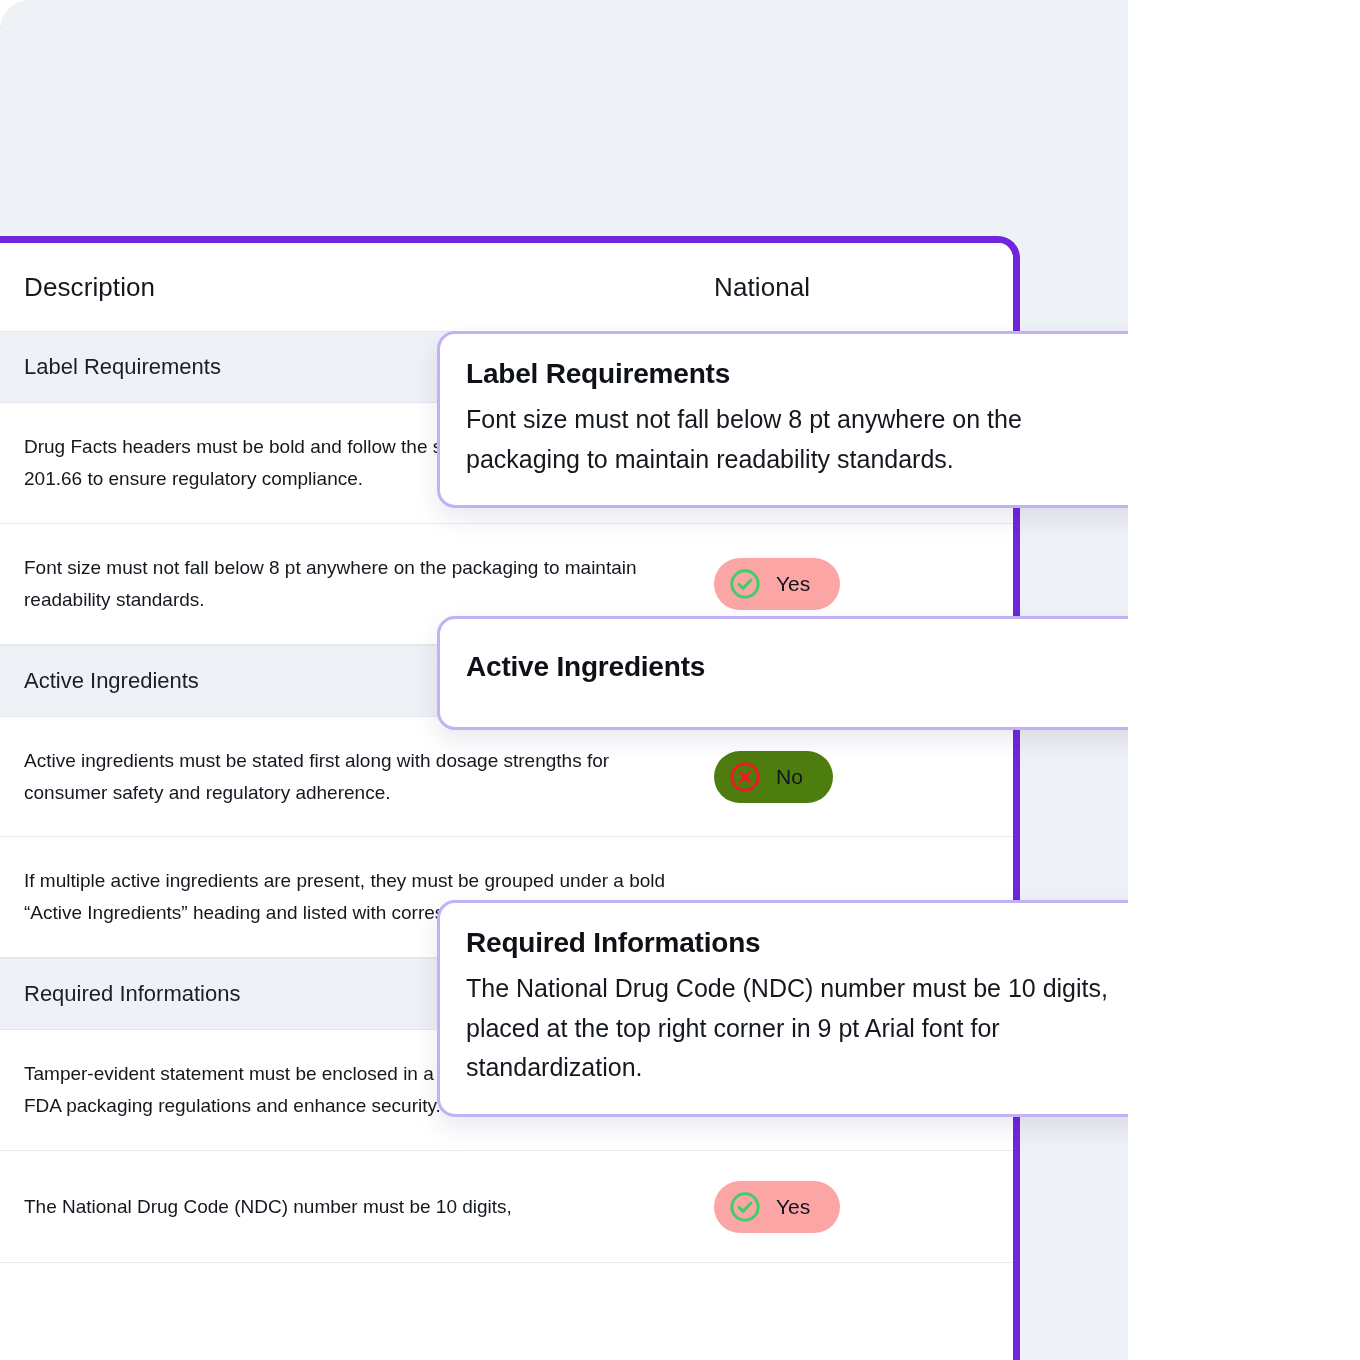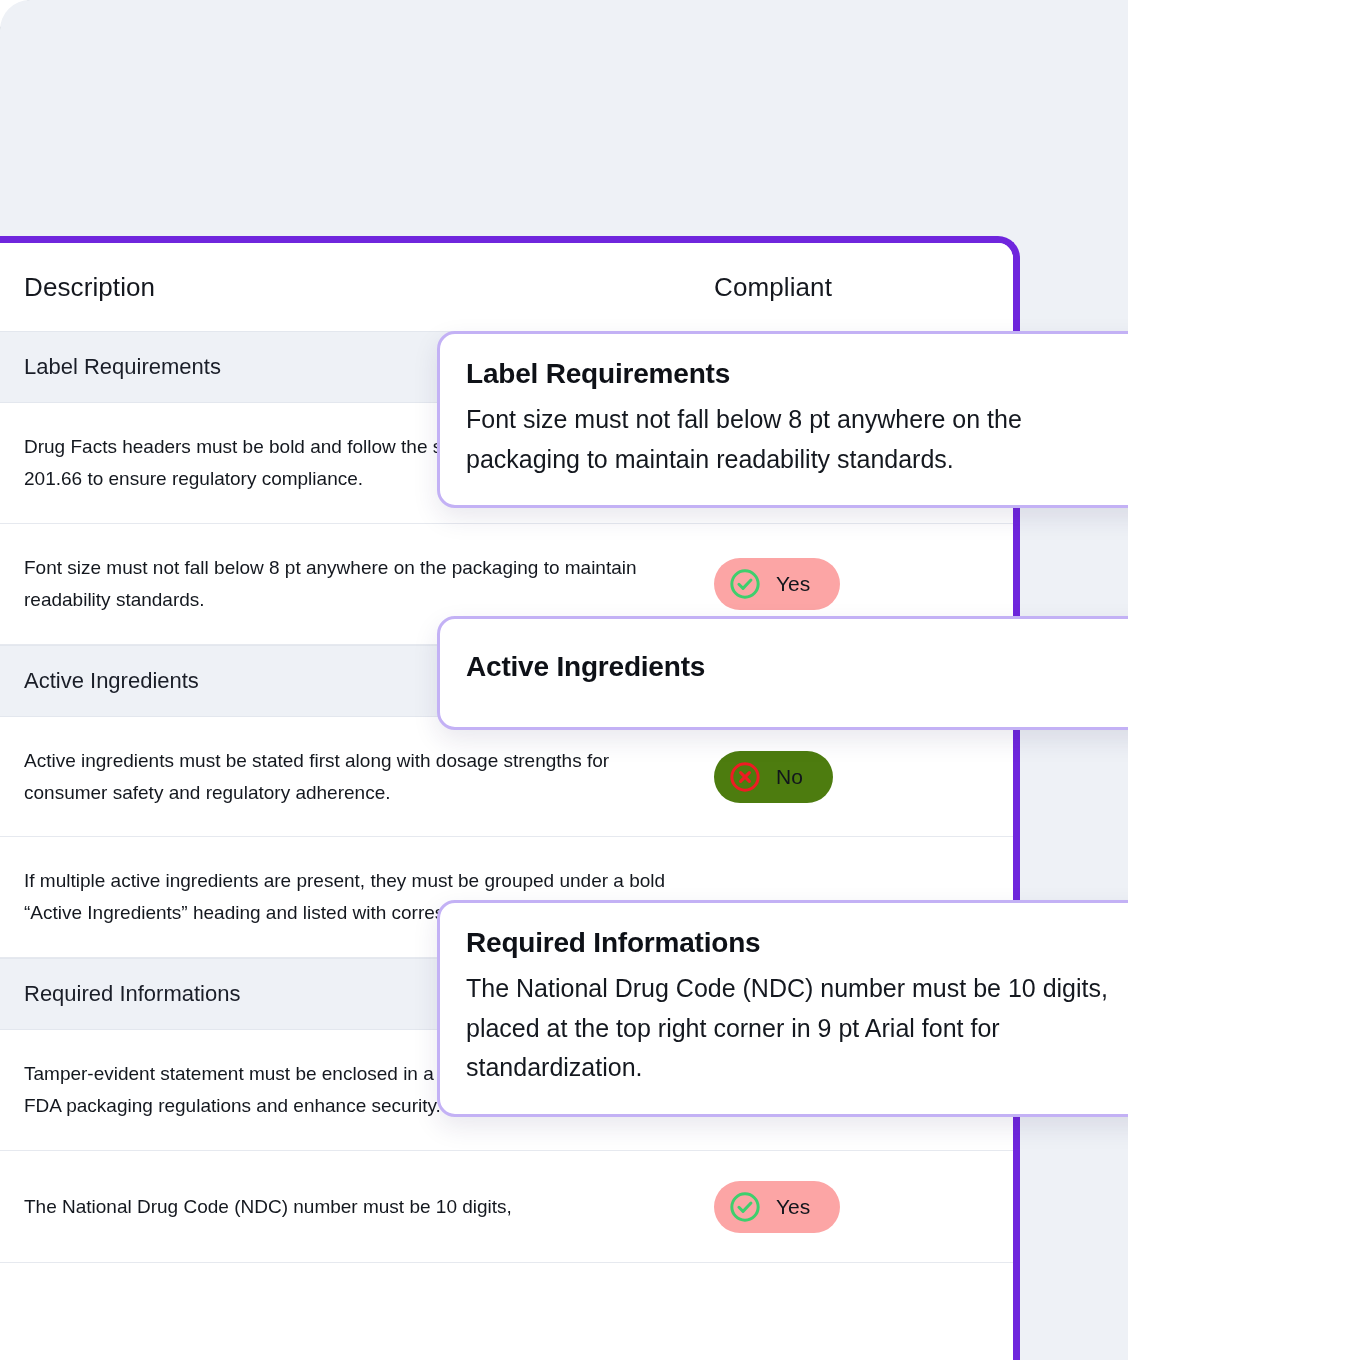--- a/index.html
+++ b/index.html
@@ -113,21 +113,21 @@
 
 <div id="stage">
 
   <div class="frame-plate"></div>
   <div class="surface"></div>
 
   <div class="table-panel">
 
     <div class="thead">
       <div class="th desc">Description</div>
-      <div class="th comp">Compliant</div>
+      <div class="th comp">National</div>
     </div>
 
     <div class="section-row">Label Requirements</div>
 
     <div class="data-row">
       <div class="cell-desc">Drug Facts headers must be bold and follow the specifications of 21 CFR 201.66 to ensure regulatory compliance.</div>
       <div class="cell-comp"></div>
     </div>
 
     <div class="data-row">

